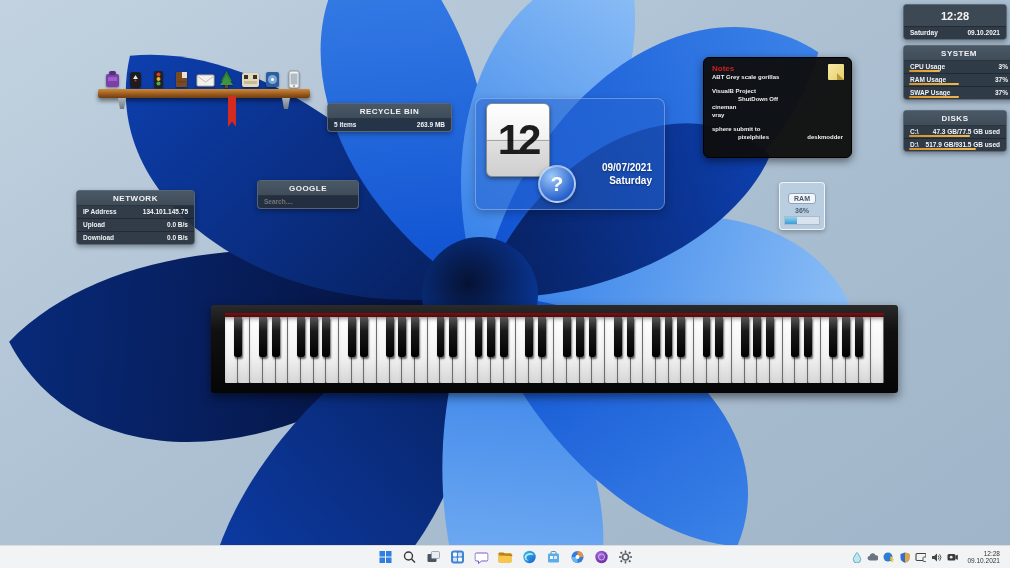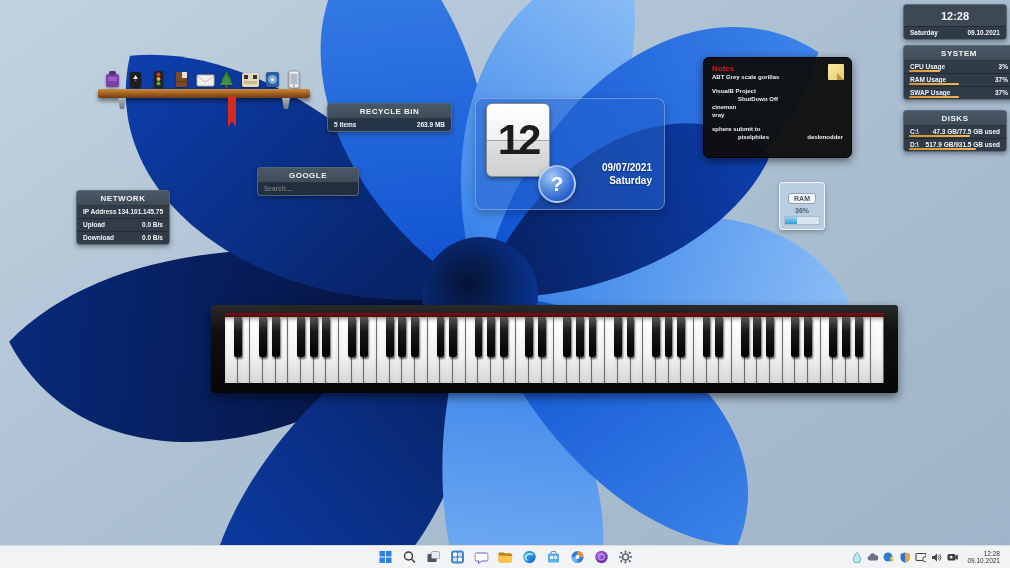--- a/index.html
+++ b/index.html
@@ -240,28 +240,28 @@
   </div>
 
   <div class="rm" style="left:327px;top:103px;width:125px;">
     <div class="rm-h">RECYCLE BIN</div>
     <div class="rm-row">
       <span class="rm-l">5 items</span>
       <span class="rm-v">263.9 MB</span>
     </div>
   </div>
 
-  <div class="rm" style="left:257px;top:167px;width:102px;">
+  <div class="rm" style="left:257px;top:180px;width:102px;">
     <div class="rm-h">GOOGLE</div>
     <div class="rm-row">
       <input class="gsearch" placeholder="Search...." style="">
     </div>
   </div>
 
-  <div class="rm" style="left:76px;top:190px;width:94px;">
+  <div class="rm" style="left:76px;top:190px;width:119px;">
     <div class="rm-h">NETWORK</div>
     <div class="rm-row">
       <span class="rm-l">IP Address</span>
       <span class="rm-v">134.101.145.75</span>
     </div>
     <div class="rm-row">
       <span class="rm-l">Upload</span>
       <span class="rm-v">0.0 B/s</span>
     </div>
     <div class="rm-row">

